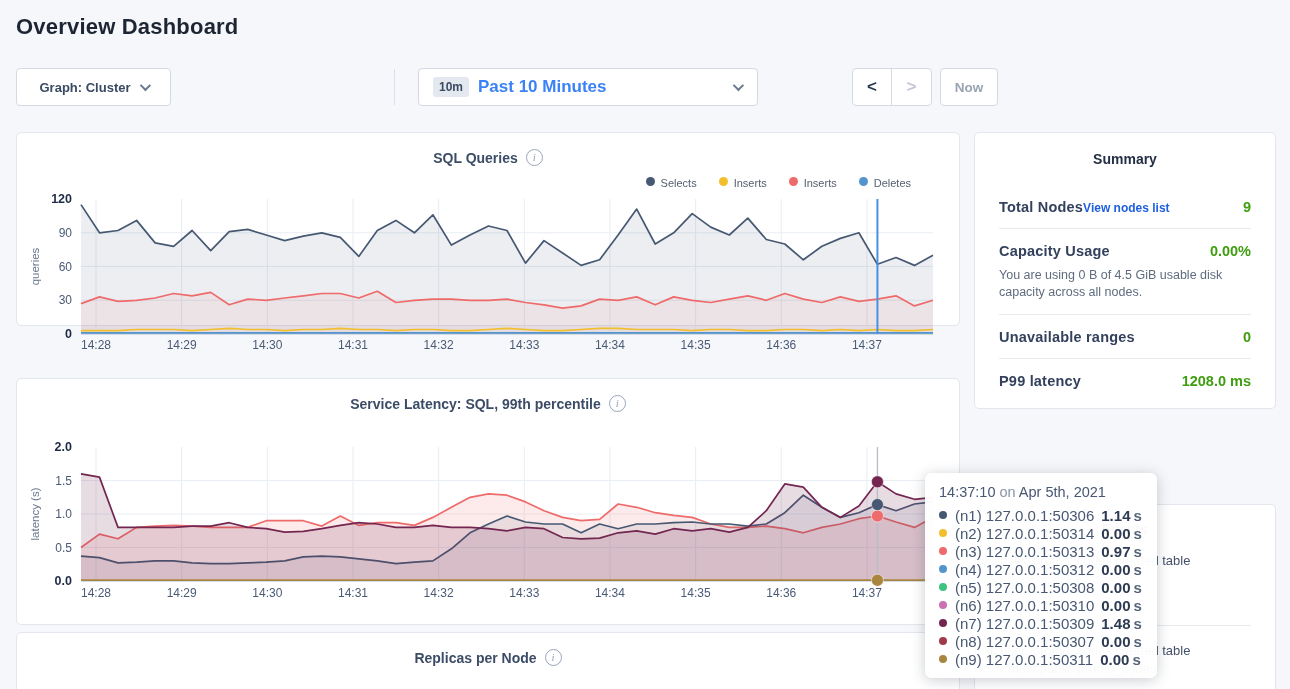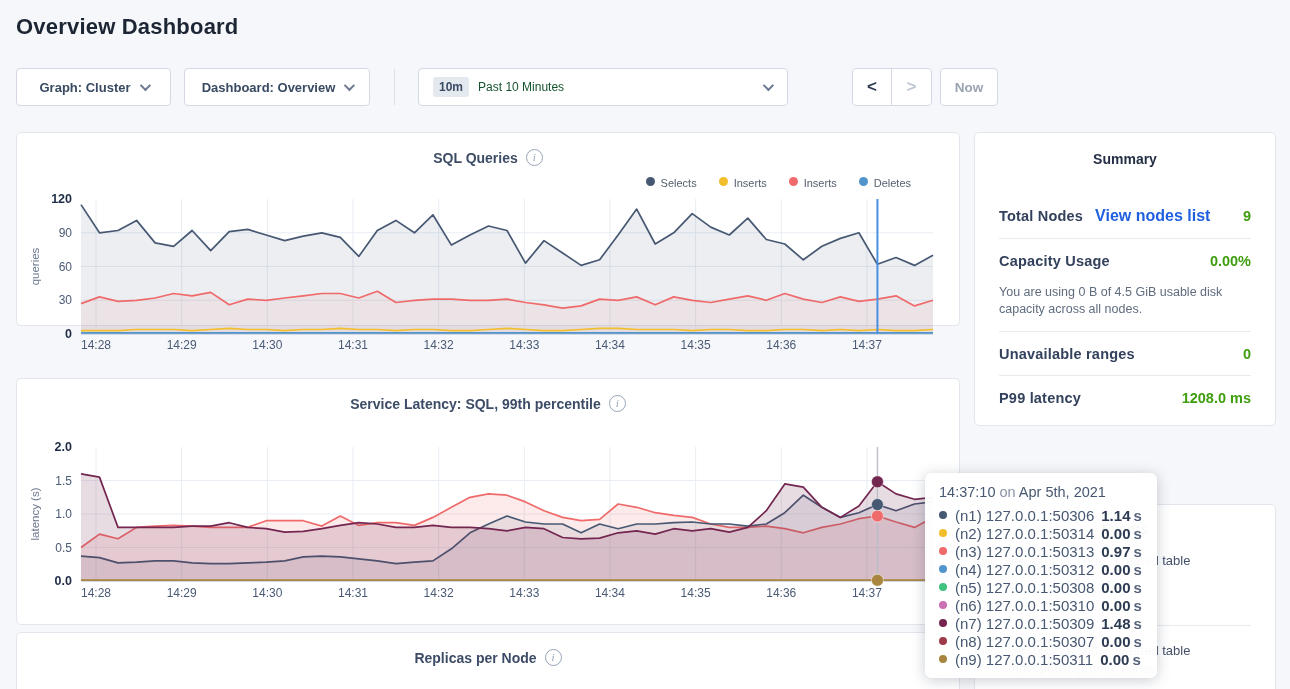--- a/index.html
+++ b/index.html
@@ -20,26 +20,26 @@
     position:absolute; top:0; height:38px; background:#fff;
     border:1px solid #d4d9e3; border-radius:4px;
     display:flex; align-items:center; justify-content:center;
     font-size:13px; font-weight:bold; color:#394a63; cursor:pointer; gap:9px;
   }
   .chev {
     width:8px; height:8px; border-right:2px solid #6b7890; border-bottom:2px solid #6b7890;
     transform:rotate(45deg) translateY(-2px); display:inline-block;
   }
   .vdivider { position:absolute; left:394px; top:1px; width:1px; height:36px; background:#dcdfe8; }
-  .time-picker { left:418px; width:370px; justify-content:flex-start; padding:0 14px; }
+  .time-picker { left:418px; width:340px; justify-content:flex-start; padding:0 14px; }
   .time-badge {
     background:#e4e8ef; color:#394a63; font-size:12px; font-weight:bold;
     border-radius:3px; padding:3px 6px;
   }
-  .time-label { font-size:12px; font-weight:normal; color:#14532d; }
+  .time-label { font-size:17px; font-weight:bold; color:#3b82f6; }
   .time-picker .chev { position:absolute; right:16px; }
   .pager { position:absolute; left:852px; top:0; height:38px; display:flex;
     border:1px solid #d4d9e3; border-radius:4px; background:#fff; overflow:hidden; }
   .pager-btn { width:39px; height:100%; display:flex; align-items:center; justify-content:center;
     font-size:17px; font-weight:bold; cursor:pointer; }
   .pager-btn.prev { color:#2c3a52; border-right:1px solid #d4d9e3; }
   .pager-btn.next { color:#c0c6d2; cursor:default; }
   .now-btn { left:940px; width:58px; color:#9aa3b2; font-size:13.5px; cursor:default; }
   
   .card { position:absolute; background:#fff; border:1px solid #e3e6ec; border-radius:5px; }
@@ -57,28 +57,28 @@
   .legend-item { display:flex; align-items:flex-start; gap:6px; font-size:11px; color:#555f6e; cursor:pointer; }
   .legend-dot { width:9px; height:9px; border-radius:50%; }
   .chart-svg { position:absolute; left:0; }
   .chart-svg-1 { top:56px; }
   .chart-svg-2 { top:46px; }
   svg text { font-family:"Liberation Sans", sans-serif; font-size:12px; fill:#4a5a75; }
   svg text.ybold { font-weight:bold; fill:#1e2b45; font-size:12.5px; }
   svg text.ylab { fill:#6b7890; font-size:11.5px; }
   
   .summary-card { left:974px; top:132px; width:302px; padding:18px 24px 6px 24px; }
-  .summary-title { text-align:center; font-size:14px; font-weight:bold; color:#242f45; margin-bottom:26px; }
+  .summary-title { text-align:center; font-size:14px; font-weight:bold; color:#242f45; margin-bottom:18px; }
   .srow { padding:14px 0 13px 0; }
   .srow + .srow { border-top:1px solid #e8eaef; }
   .srow-head { display:flex; align-items:baseline; }
   .srow-label { font-size:14.5px; font-weight:bold; color:#33415c; letter-spacing:.2px; }
-  .srow-link { font-size:16px; font-weight:bold; margin-left:12px; cursor:pointer; }
+  .srow-link { font-size:12px; font-weight:bold; cursor:pointer; }
   .srow-value { margin-left:auto; font-size:14.5px; font-weight:bold; }
-  .srow-desc { margin-top:15px; font-size:12.5px; line-height:17px; color:#5f6c7e; }
+  .srow-desc { margin-top:8px; font-size:12.5px; line-height:17px; color:#5f6c7e; }
   .events-card { left:974px; top:504px; width:302px; height:200px; overflow:hidden; }
   .events-title { text-align:center; font-size:14px; font-weight:bold; color:#242f45; padding-top:16px; }
   .event-line { position:absolute; white-space:nowrap; font-size:13px; color:#44506a; }
   .event-divider { position:absolute; left:24px; right:24px; height:1px; background:#e8eaef; }
   
   .tooltip {
     position:absolute; left:925px; top:473px; width:232px;
     background:rgba(255,255,255,0.97); border-radius:7px;
     box-shadow:0 2px 14px rgba(40,50,70,0.25);
     padding:11px 14px 10px 14px; z-index:20;
@@ -91,24 +91,20 @@
   .tooltip-unit { font-weight:bold; color:#56637a; margin-left:3px; }
 </style>
 </head>
 <body>
 
 <div class="page-title">Overview Dashboard</div>
 
 <div class="controls">
   <div class="btn" style="left:16px; width:155px;">
     <span>Graph: Cluster</span>
-    <span class="chev"></span>
-  </div>
-  <div class="btn" style="left:184px; width:186px;">
-    <span>Dashboard: Overview</span>
     <span class="chev"></span>
   </div>
   <div class="vdivider"></div>
   <div class="btn time-picker">
     <span class="time-badge">10m</span>
     <span class="time-label">Past 10 Minutes</span>
     <span class="chev"></span>
   </div>
   <div class="pager">
     <div class="pager-btn prev">&lt;</div>

